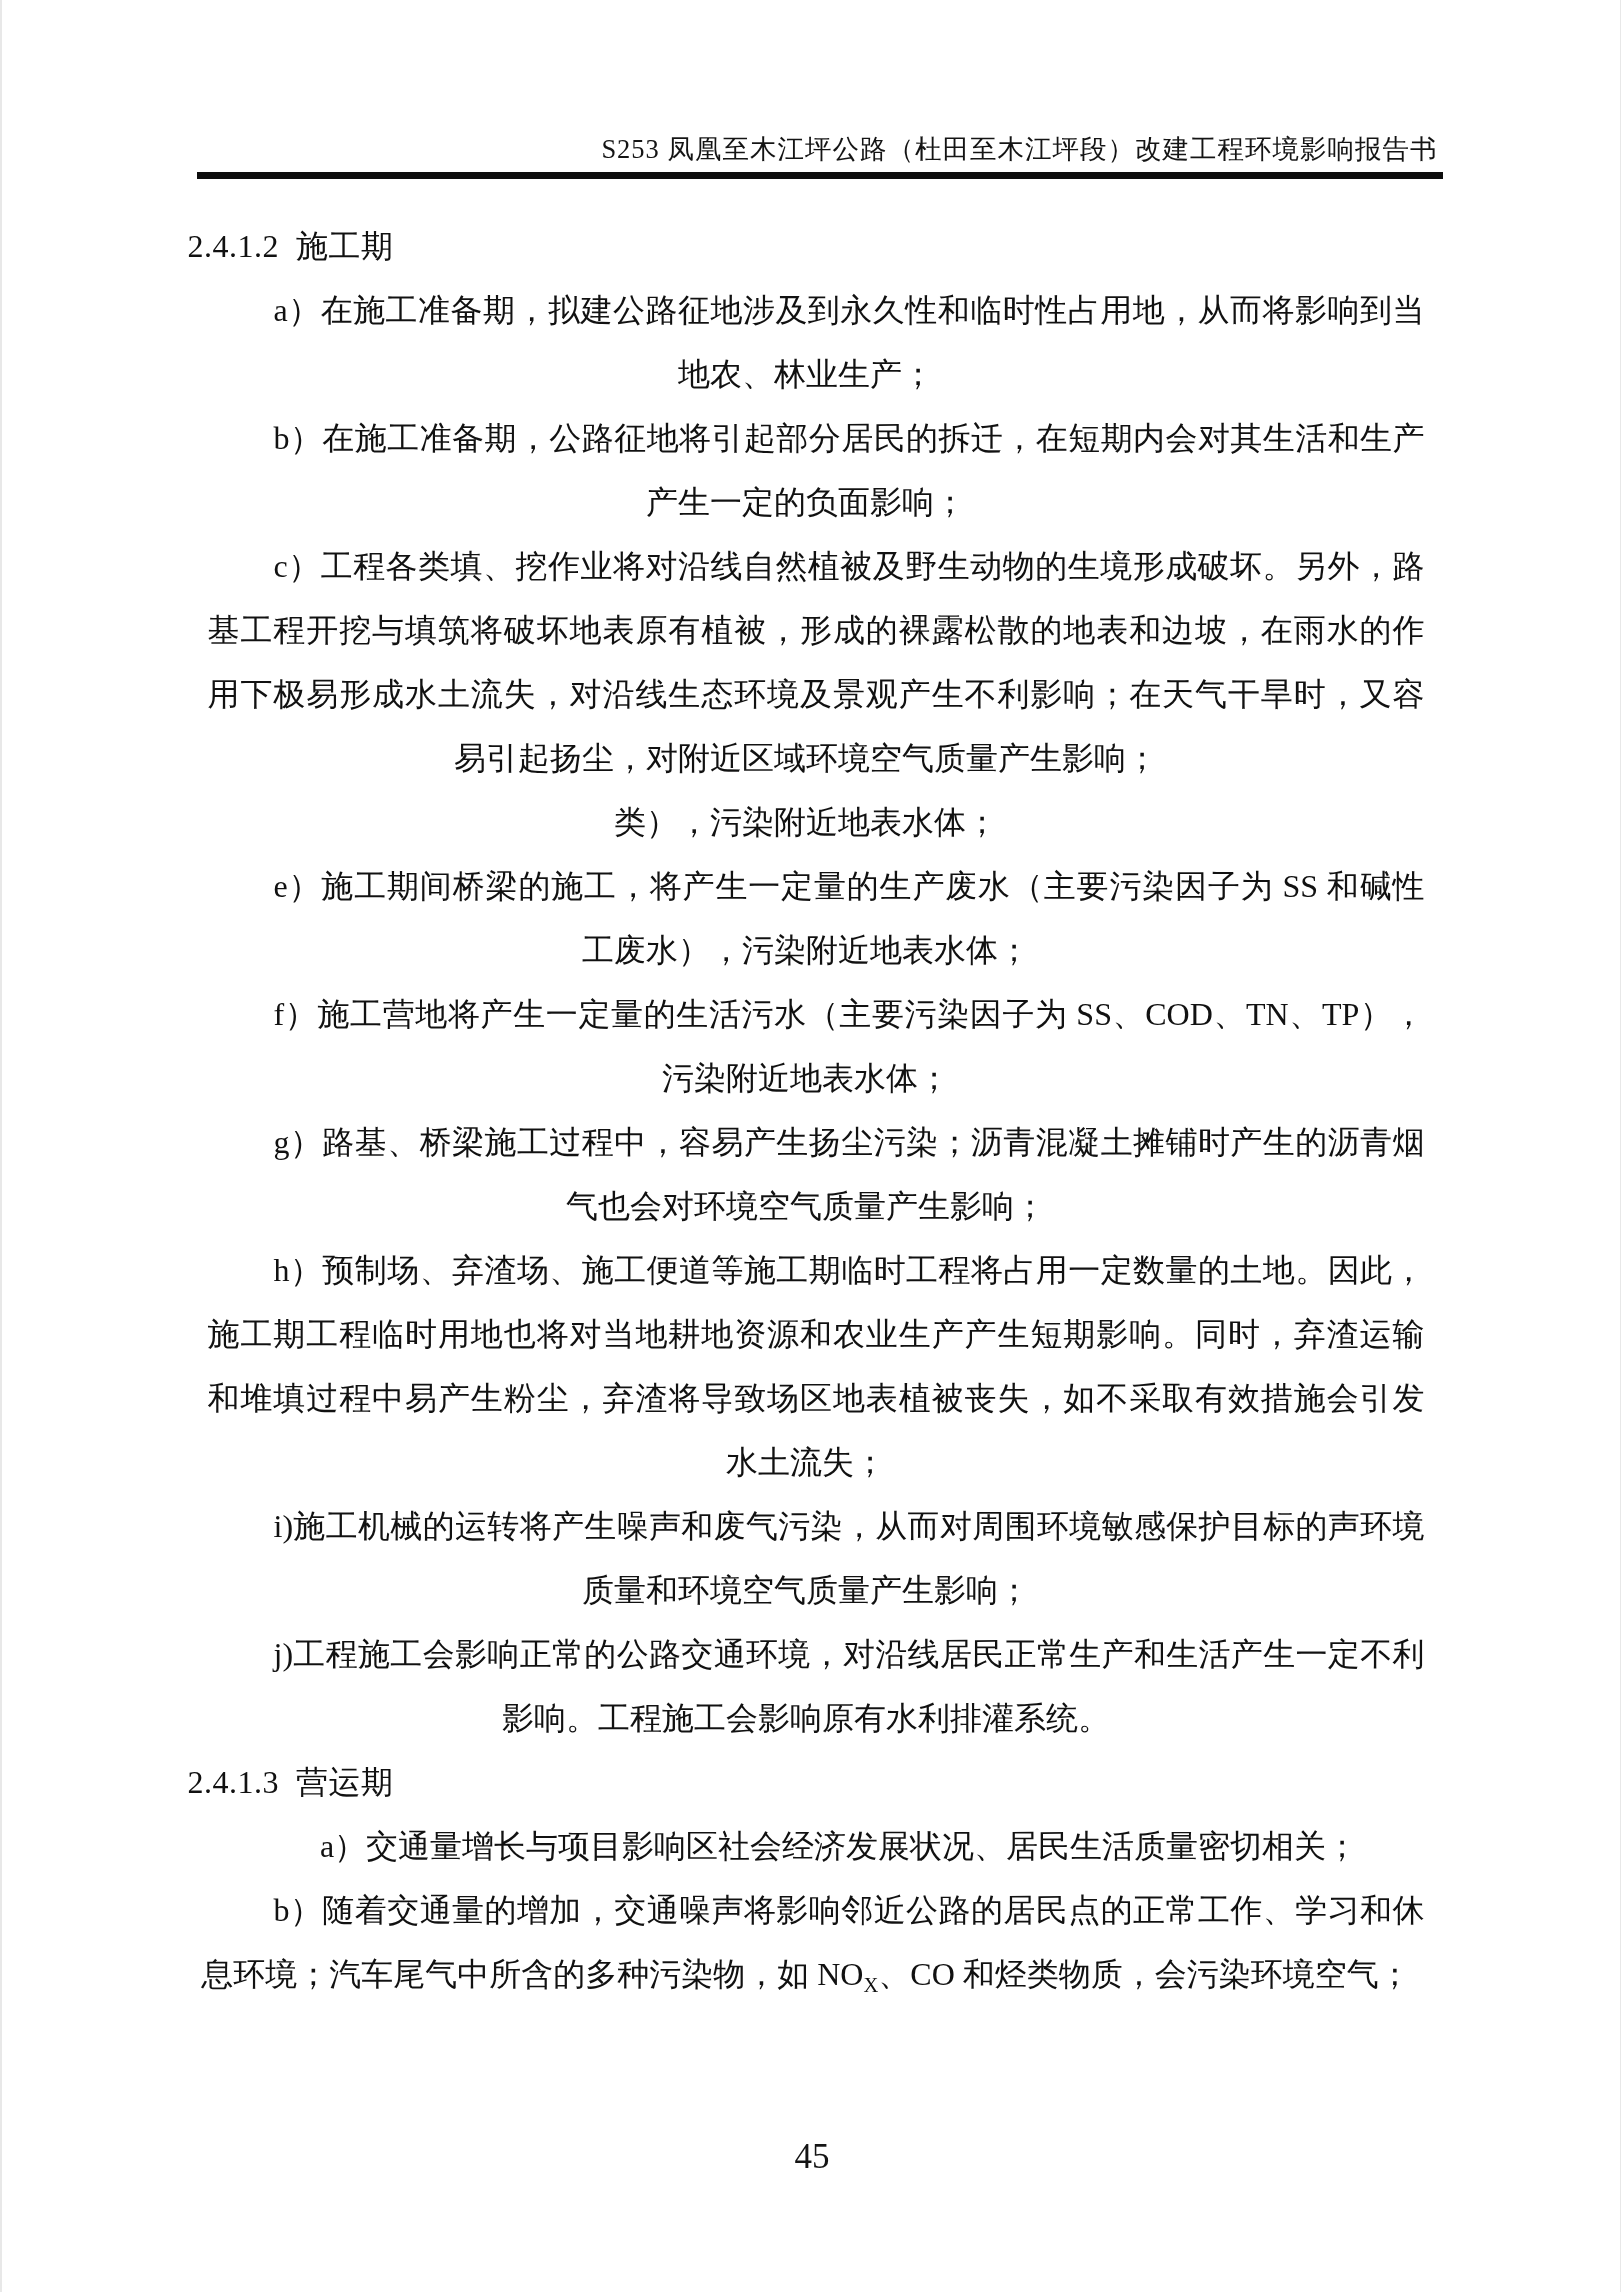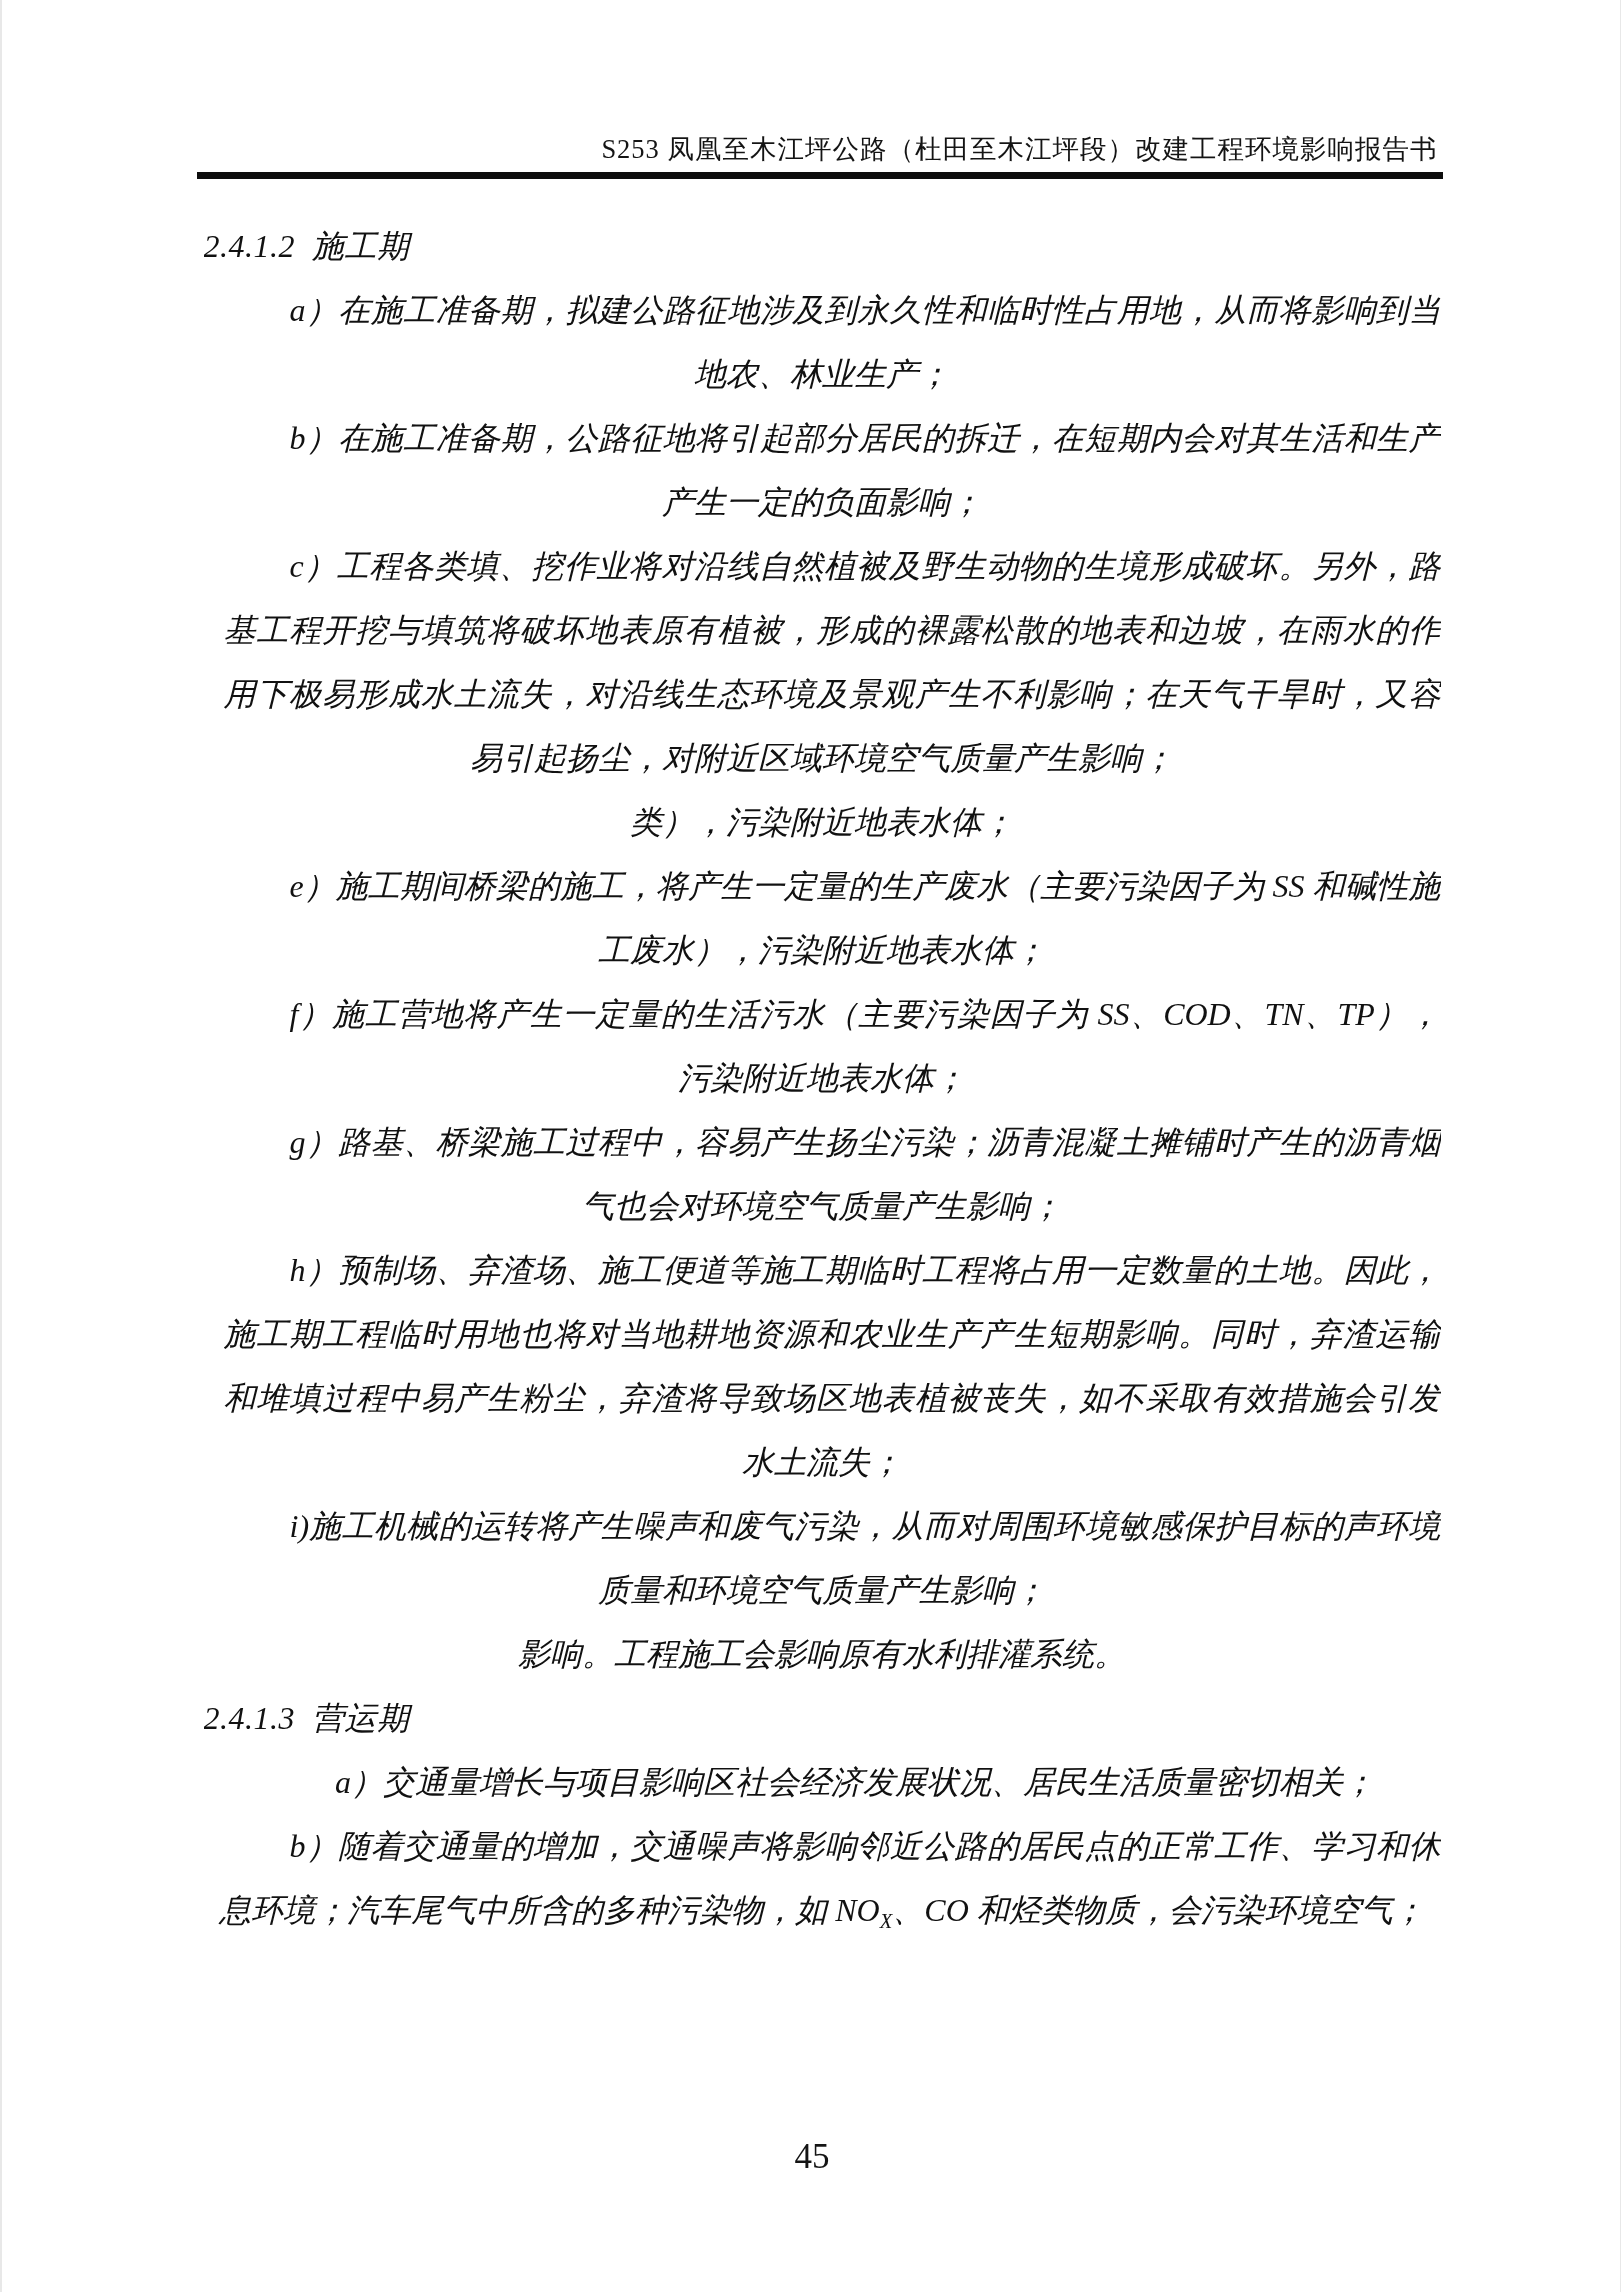--- a/index.html
+++ b/index.html
@@ -28,23 +28,22 @@
     position: absolute;
     top: 172px;
     left: 195px;
     width: 1246px;
     height: 6.9px;
     background: #0d0d0d;
   }
   .body-lines {
     position: absolute;
     top: 214px;
-    left: 202px;
+    left: 186px;
     width: 1237px;
-    font-style: italic;
   }
   .line {
     height: 64px;
     line-height: 64px;
     font-size: 32px;
     overflow: hidden;
   }
   .line.heading {
     text-align: left;
     white-space: pre-wrap;
@@ -100,20 +99,21 @@
       <div class="line first">f）施工营地将产生一定量的生活污水（主要污染因子为 SS、COD、TN、TP），</div>
       <div class="line last">污染附近地表水体；</div>
       <div class="line first">g）路基、桥梁施工过程中，容易产生扬尘污染；沥青混凝土摊铺时产生的沥青烟</div>
       <div class="line last">气也会对环境空气质量产生影响；</div>
       <div class="line first">h）预制场、弃渣场、施工便道等施工期临时工程将占用一定数量的土地。因此，</div>
       <div class="line mid">施工期工程临时用地也将对当地耕地资源和农业生产产生短期影响。同时，弃渣运输</div>
       <div class="line mid">和堆填过程中易产生粉尘，弃渣将导致场区地表植被丧失，如不采取有效措施会引发</div>
       <div class="line last">水土流失；</div>
       <div class="line first">i)施工机械的运转将产生噪声和废气污染，从而对周围环境敏感保护目标的声环境</div>
       <div class="line last">质量和环境空气质量产生影响；</div>
+      <div class="line first">j)工程施工会影响正常的公路交通环境，对沿线居民正常生产和生活产生一定不利</div>
       <div class="line last">影响。工程施工会影响原有水利排灌系统。</div>
       <div class="line heading">2.4.1.3  营运期</div>
       <div class="line single">a）交通量增长与项目影响区社会经济发展状况、居民生活质量密切相关；</div>
       <div class="line first">b）随着交通量的增加，交通噪声将影响邻近公路的居民点的正常工作、学习和休</div>
       <div class="line last"><span>息环境；汽车尾气中所含的多种污染物，如 NO</span><sub>X</sub><span>、CO 和烃类物质，会污染环境空气；</span></div>
     </div>
   <div class="page-number">45</div>
 </div>
 
 

